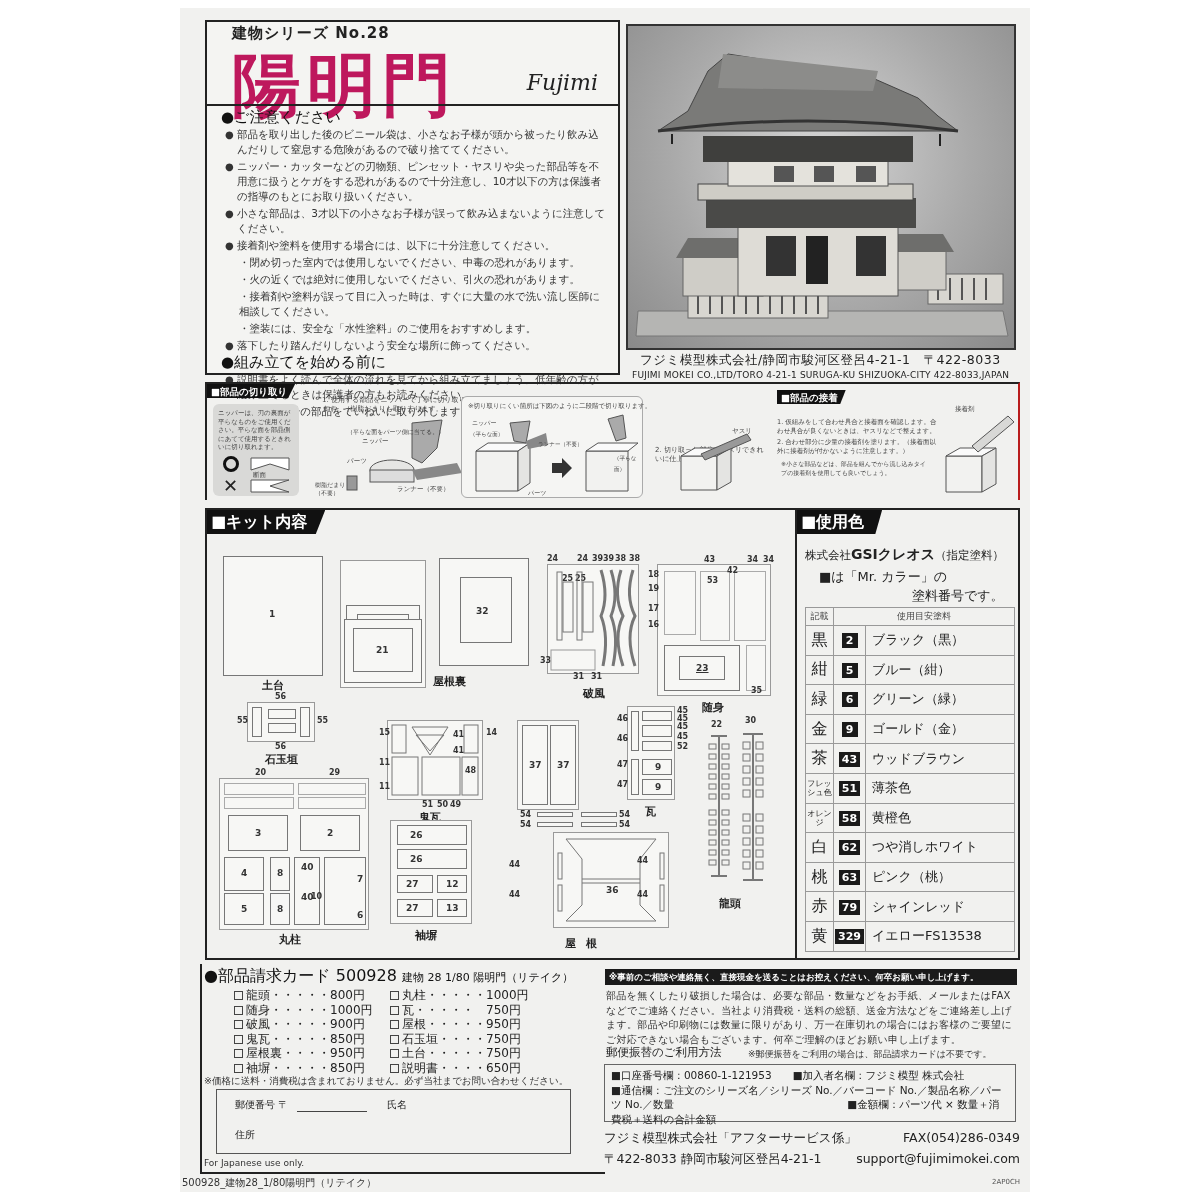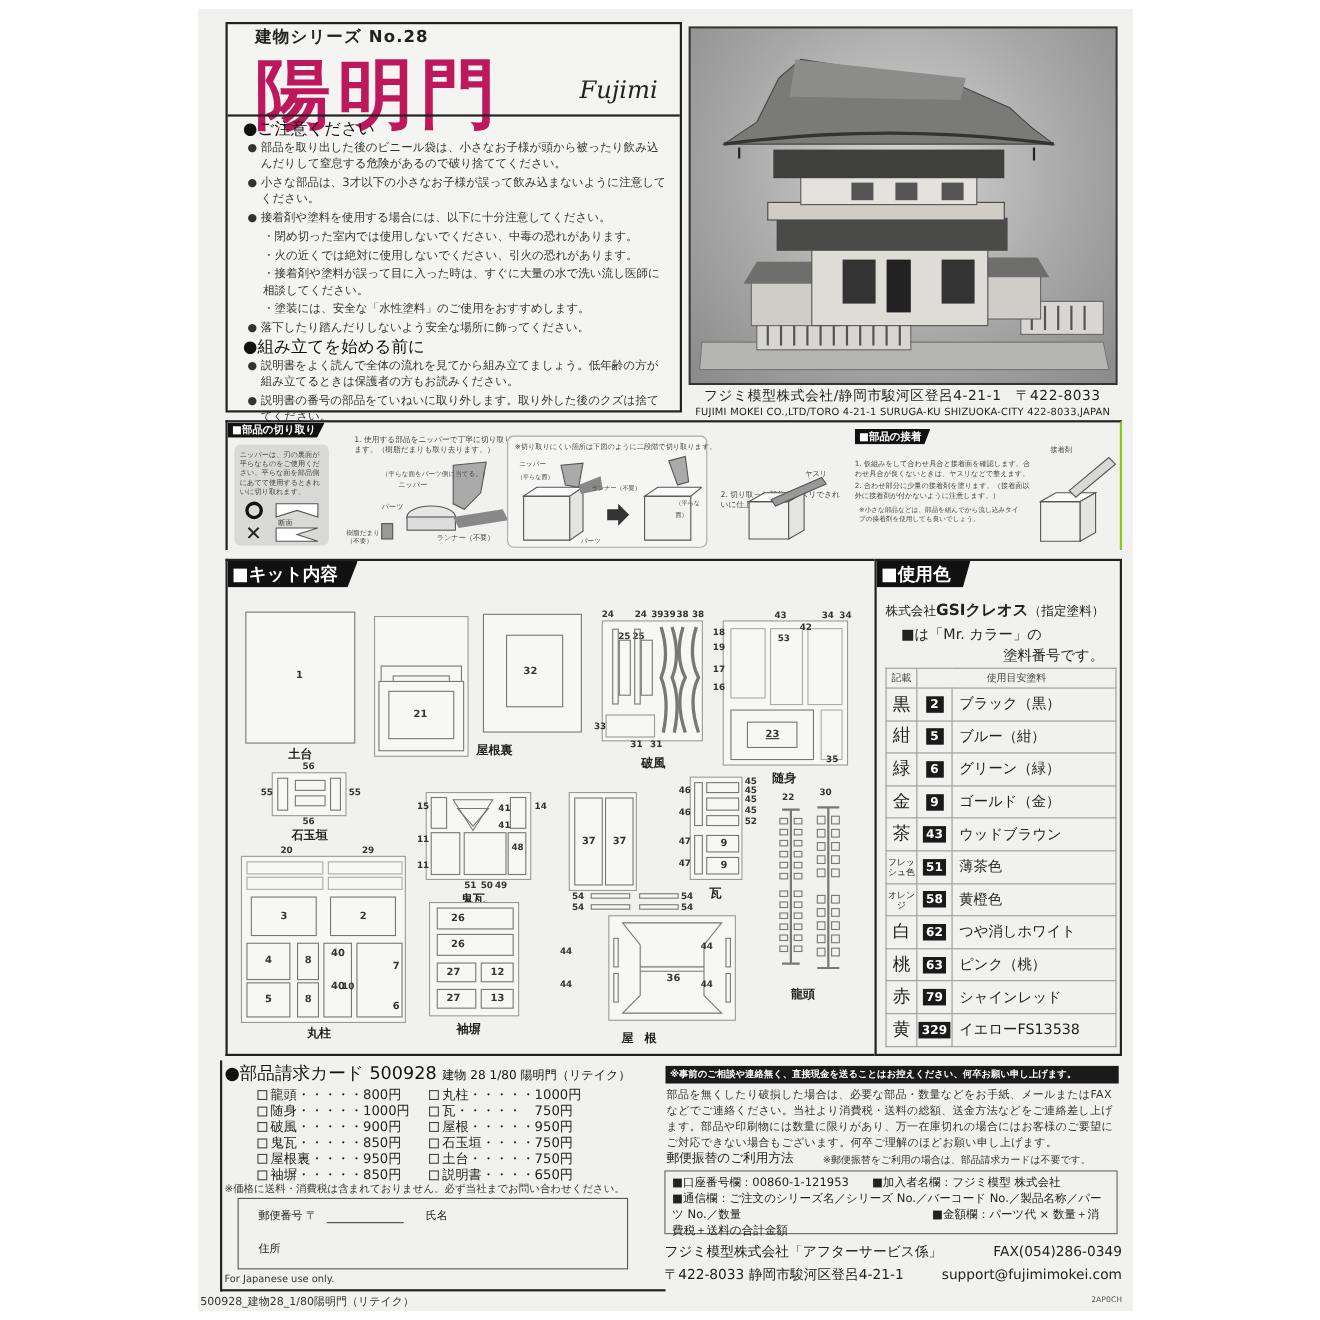--- a/index.html
+++ b/index.html
@@ -26,21 +26,21 @@
   .caution .sub { padding-left: 14px; margin-bottom: 2px; }
 
   
   #photo { position: absolute; left: 626px; top: 24px; width: 390px; height: 326px; border: 2px solid #333;
     background: radial-gradient(ellipse at 50% 40%, #d6d6d6 0%, #a9a9a9 55%, #8a8a8a 100%); overflow: hidden; }
   #photo svg { position:absolute; left:0; top:0; }
   .addr-jp { position: absolute; left: 640px; top: 352px; font-size: 12.5px; color:#222; letter-spacing: 0.5px; }
   .addr-en { position: absolute; left: 632px; top: 370px; font-size: 9px; color:#222; letter-spacing: 0.2px; }
 
   
-  #cut-section { position: absolute; left: 205px; top: 382px; width: 815px; height: 118px; border-top: 2px solid #222; border-left: 2px solid #222; border-right: 2px solid #84cc16;}
+  #cut-section { position: absolute; left: 205px; top: 382px; width: 815px; height: 118px; border-top: 2px solid #222; border-left: 2px solid #222; border-right: 2px solid #b91c1c;}
   .tag { position: absolute; background: #111; color: #fff; font-weight: bold; padding: 1px 8px 1px 4px; clip-path: polygon(0 0, 100% 0, 92% 100%, 0 100%); }
   .tag.small { font-size: 9.5px; height: 14px; line-height: 13px; }
   .tag.big { font-size: 16px; height: 24px; line-height: 22px; padding-right: 18px; }
   .note { position: absolute; font-size: 8px; color:#444; line-height: 11px; }
   .greybox { position:absolute; background:#d9d9d7; border-radius:6px; }
   .roundbox { position:absolute; border:1px solid #aaa; border-radius:6px; background:#f5f5f3; }
 
   
   #kit { position: absolute; left: 205px; top: 508px; width: 590px; height: 452px; border: 2px solid #222; border-right: none; }
   .part { position: absolute; border: 1.5px solid #777; background: #f7f7f5; }
@@ -94,20 +94,21 @@
 
 <div class="frame" id="header-box">
   <div class="series">建物シリーズ No.28</div>
   <div class="title">陽明門</div>
   <div class="brand">Fujimi</div>
   <div class="title-rule"></div>
 
   <div class="caution">
     <h3>●ご注意ください</h3>
     <div class="item">部品を取り出した後のビニール袋は、小さなお子様が頭から被ったり飲み込んだりして窒息する危険があるので破り捨ててください。</div>
+    <div class="item">ニッパー・カッターなどの刃物類、ピンセット・ヤスリや尖った部品等を不用意に扱うとケガをする恐れがあるので十分注意し、10才以下の方は保護者の指導のもとにお取り扱いください。</div>
     <div class="item">小さな部品は、3才以下の小さなお子様が誤って飲み込まないように注意してください。</div>
     <div class="item">接着剤や塗料を使用する場合には、以下に十分注意してください。</div>
     <div class="sub">・閉め切った室内では使用しないでください、中毒の恐れがあります。</div>
     <div class="sub">・火の近くでは絶対に使用しないでください、引火の恐れがあります。</div>
     <div class="sub">・接着剤や塗料が誤って目に入った時は、すぐに大量の水で洗い流し医師に相談してください。</div>
     <div class="sub">・塗装には、安全な「水性塗料」のご使用をおすすめします。</div>
     <div class="item">落下したり踏んだりしないよう安全な場所に飾ってください。</div>
     <h3>●組み立てを始める前に</h3>
     <div class="item">説明書をよく読んで全体の流れを見てから組み立てましょう。低年齢の方が組み立てるときは保護者の方もお読みください。</div>
     <div class="item">説明書の番号の部品をていねいに取り外します。取り外した後のクズは捨ててください。</div>

